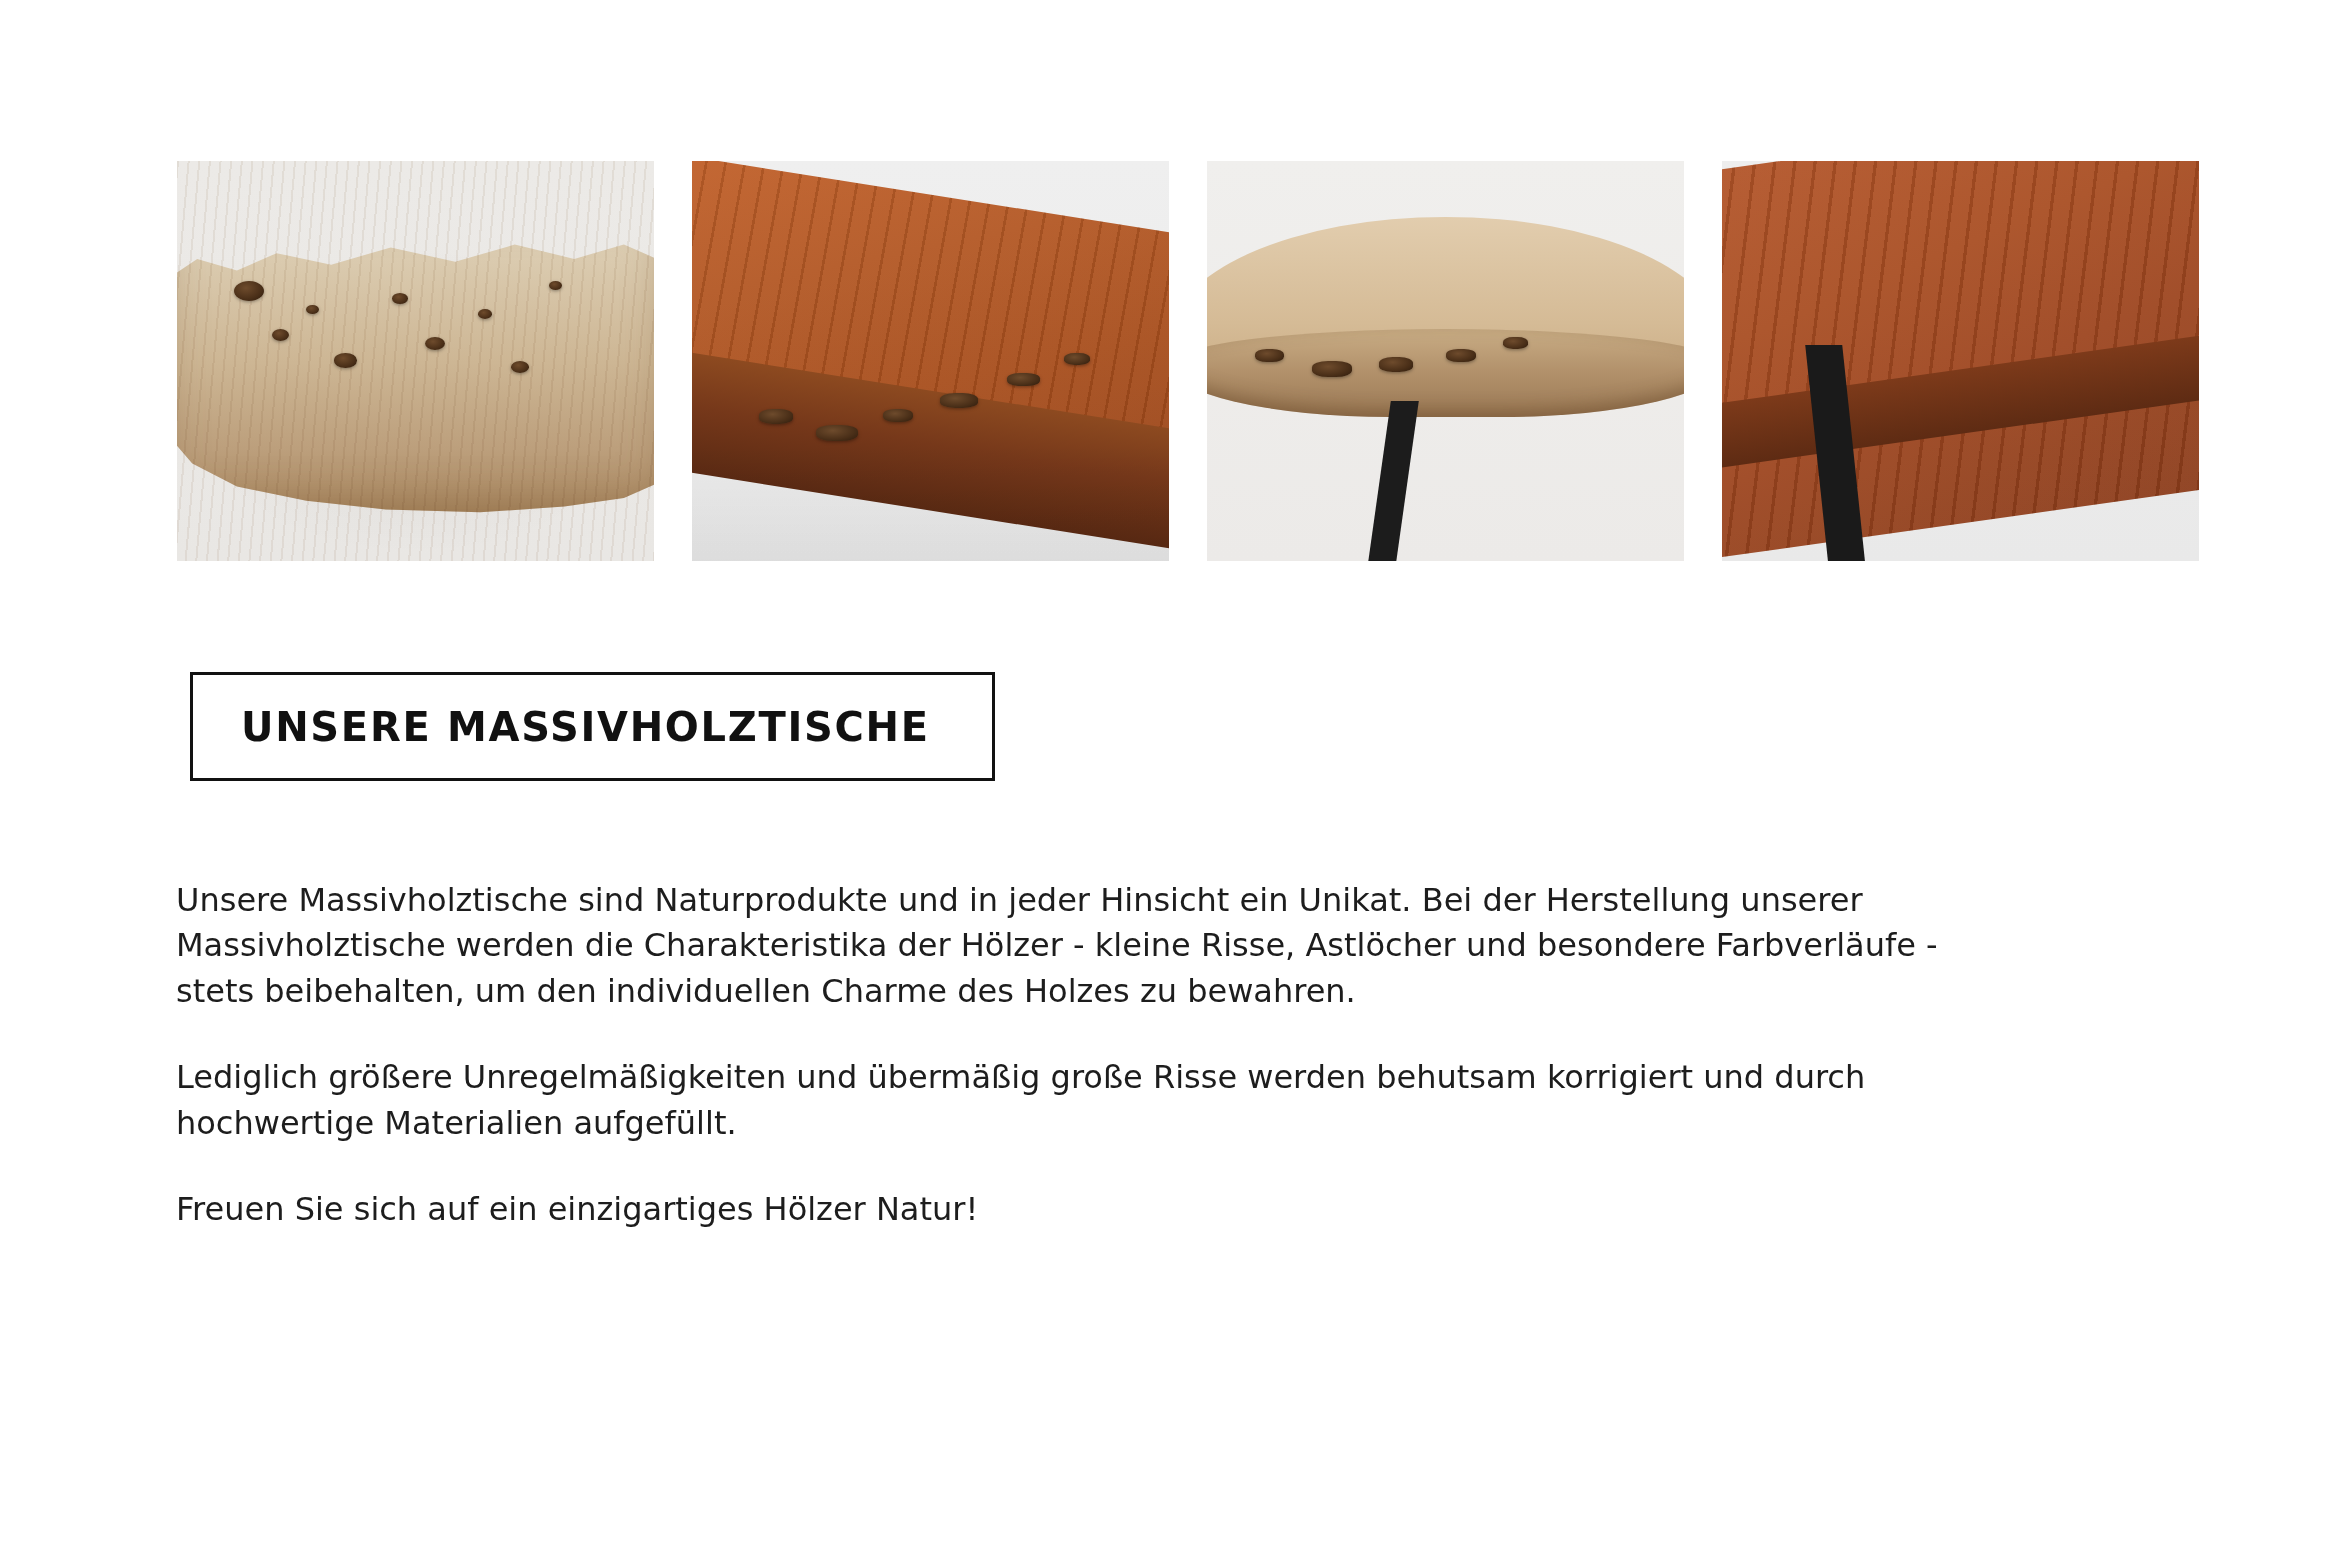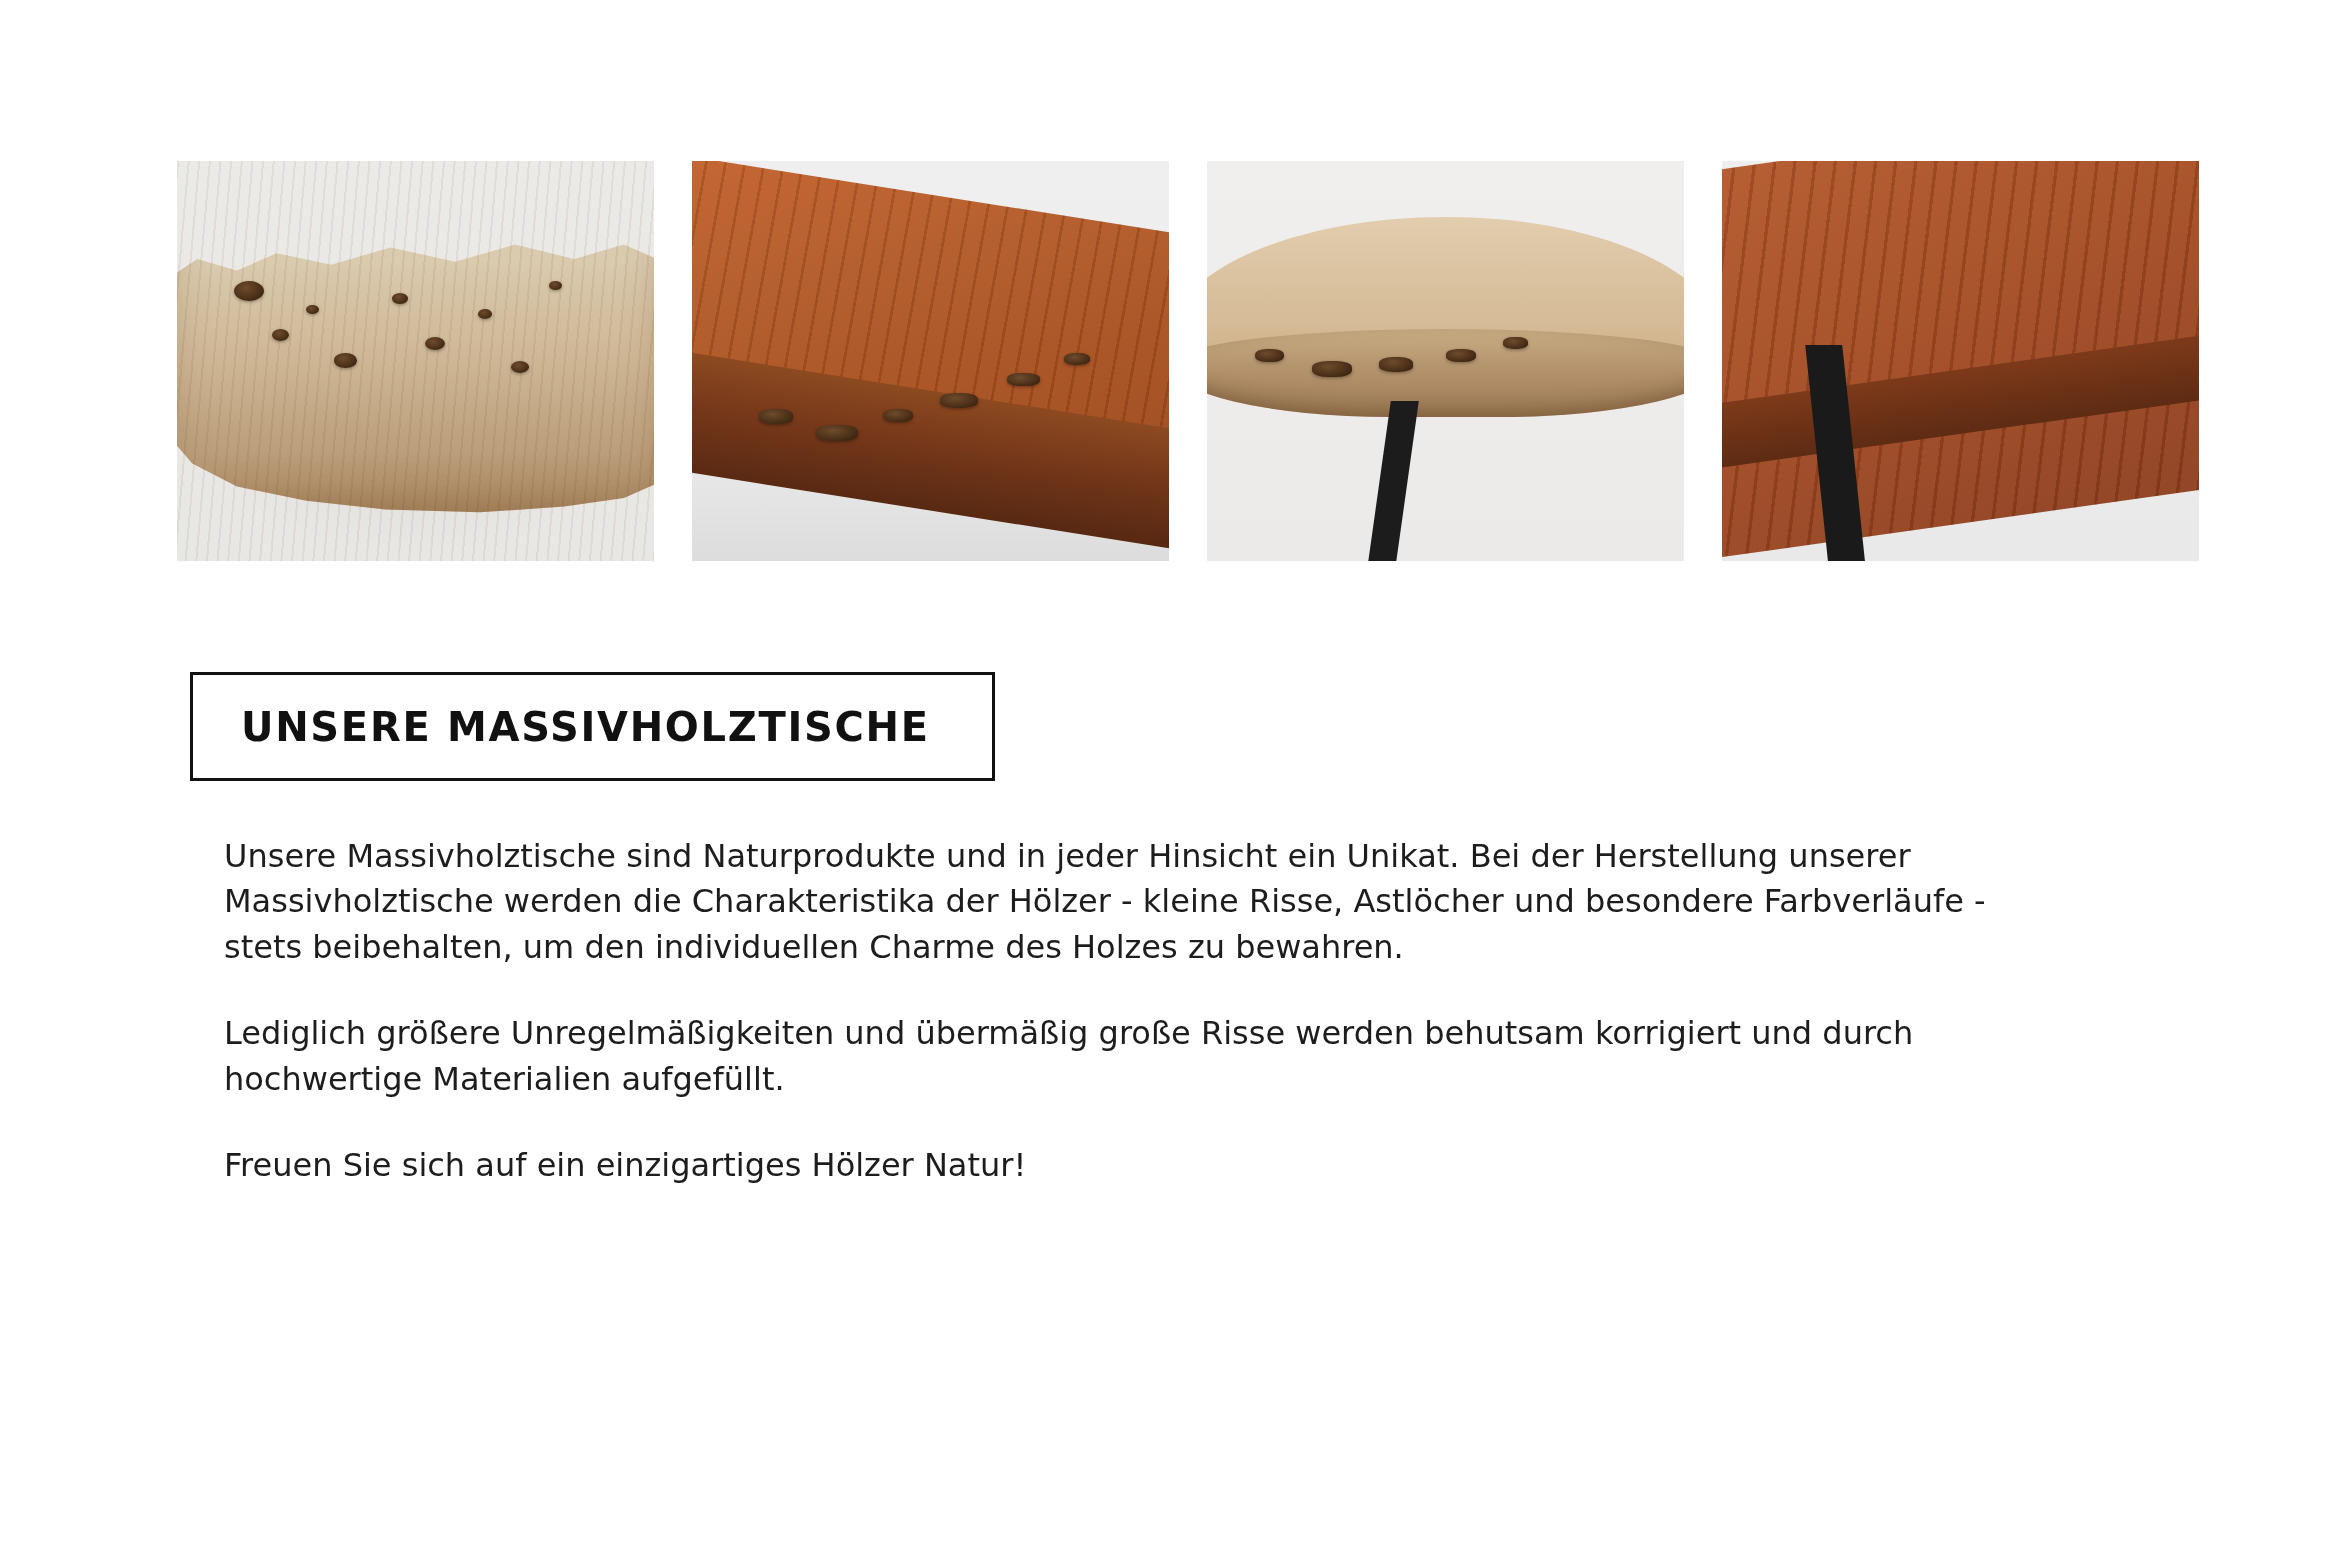--- a/index.html
+++ b/index.html
@@ -178,23 +178,22 @@
     letter-spacing: 1.7px;
     color: #111111;
     padding-left: 48px;
     white-space: nowrap;
   }
 
   
   .copy {
     position: absolute;
     left: 176px;
-    top: 834px;
+    top: 878px;
     width: 1837px;
-    margin-left: 48px;
   }
   .copy p {
     margin: 0 0 41px 0;
     font-family: "DejaVu Sans", sans-serif;
     font-weight: 400;
     font-size: 32px;
     line-height: 1.42;
     color: #1d1d1d;
   }
   .copy p:last-child { margin-bottom: 0; }

